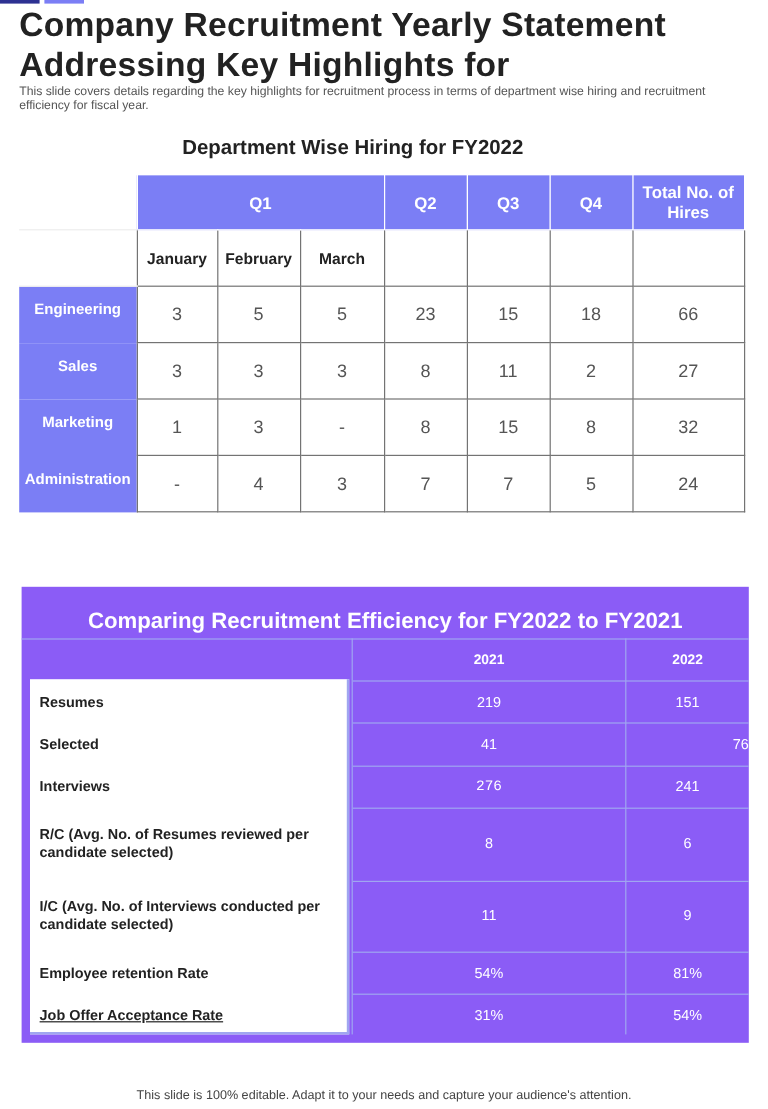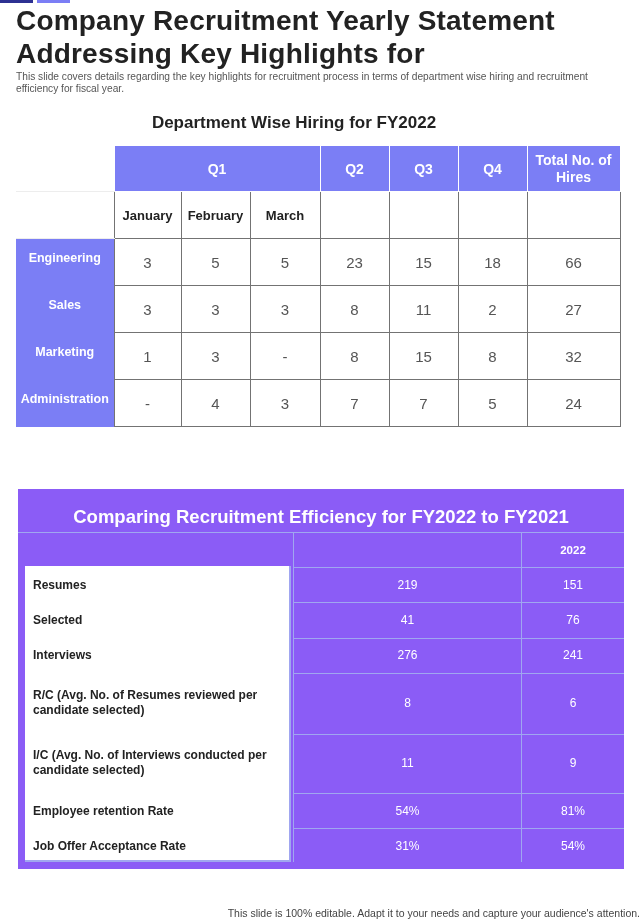--- a/index.html
+++ b/index.html
@@ -21,21 +21,21 @@
   table.hire .val { font-size: 15px; color: #555; background: #fff; height: 46px; }
 
   .eff { position: absolute; left: 18px; top: 489px; width: 606px; height: 380px; background: #8b5cf6; }
   .eff-title { position: absolute; left: 0; top: 17px; width: 606px; text-align: center; color: #fff; font-weight: bold; font-size: 18.5px; }
   .eff .white-box { position: absolute; left: 7px; top: 77px; width: 264px; height: 294px; background: #fff; border-right: 2px solid #a0a6f0; border-bottom: 2px solid #a0a6f0; }
   .eff .lbl { position: absolute; left: 15px; font-size: 12px; font-weight: bold; color: #222; line-height: 15px; }
   .eff .vline { position: absolute; width: 1px; background: #a0a6f0; }
   .eff .rline { position: absolute; height: 1px; background: #a0a6f0; }
   .eff .yr { position: absolute; color: #fff; font-weight: bold; font-size: 11.5px; text-align: center; }
   .eff .cell { position: absolute; color: #fff; font-size: 12px; text-align: center; }
-  .footer { position: absolute; left: 0; top: 907px; width: 640px; text-align: right; font-size: 10.5px; color: #444; }
+  .footer { position: absolute; left: 0; top: 907px; width: 640px; text-align: center; font-size: 10.5px; color: #444; }
 </style>
 </head>
 <body>
 
 <div class="corner-a"></div>
 <div class="corner-b"></div>
 
 <div class="title">
   <div>Company Recruitment Yearly Statement</div>
   <div>Addressing Key Highlights for</div>
@@ -119,43 +119,44 @@
 
 <div class="eff">
   <div class="eff-title">Comparing Recruitment Efficiency  for FY2022 to FY2021</div>
   <div class="rline" style="left:0;top:43px;width:606px;"></div>
 
   <div class="white-box"></div>
 
   <div class="vline" style="left:275px;top:43px;height:330px;"></div>
   <div class="vline" style="left:503px;top:43px;height:330px;"></div>
 
+  <div class="yr" style="left:276px;top:55px;width:227px;">2021</div>
   <div class="yr" style="left:504px;top:55px;width:102px;">2022</div>
 
   <div class="rline" style="left:276px;top:78px;width:330px;"></div>
   <div class="rline" style="left:276px;top:113px;width:330px;"></div>
   <div class="rline" style="left:276px;top:149px;width:330px;"></div>
   <div class="rline" style="left:276px;top:184px;width:330px;"></div>
   <div class="rline" style="left:276px;top:245px;width:330px;"></div>
   <div class="rline" style="left:276px;top:304px;width:330px;"></div>
   <div class="rline" style="left:276px;top:339px;width:330px;"></div>
 
   <div class="lbl" style="top:89px;">Resumes</div>
   <div class="lbl" style="top:124px;">Selected</div>
   <div class="lbl" style="top:159px;">Interviews</div>
   <div class="lbl" style="top:199px;width:240px;">R/C (Avg. No. of Resumes  reviewed per candidate selected)</div>
   <div class="lbl" style="top:259px;width:240px;">I/C (Avg. No. of Interviews conducted per candidate selected)</div>
   <div class="lbl" style="top:315px;">Employee retention Rate</div>
-  <div class="lbl" style="top:350px;">Job Offer Acceptance Rate</div>
+  <div class="lbl" style="top:350px;text-decoration:underline;">Job Offer Acceptance Rate</div>
 
   <div class="cell" style="left:276px;width:227px;top:89px;">219</div>
   <div class="cell" style="left:504px;width:102px;top:89px;">151</div>
   <div class="cell" style="left:276px;width:227px;top:124px;">41</div>
-  <div class="cell" style="left:504px;width:102px;top:124px;">76</div>
-  <div class="cell" style="left:276px;width:227px;top:159px;">276</div>
+  <div class="cell" style="left:504px;width:102px;top:124px;text-align:right;">76</div>
+  <div class="cell" style="left:276px;width:227px;top:159px;font-family:Liberation Mono, monospace;">276</div>
   <div class="cell" style="left:504px;width:102px;top:159px;">241</div>
   <div class="cell" style="left:276px;width:227px;top:207px;">8</div>
   <div class="cell" style="left:504px;width:102px;top:207px;">6</div>
   <div class="cell" style="left:276px;width:227px;top:267px;">11</div>
   <div class="cell" style="left:504px;width:102px;top:267px;">9</div>
   <div class="cell" style="left:276px;width:227px;top:315px;">54%</div>
   <div class="cell" style="left:504px;width:102px;top:315px;">81%</div>
   <div class="cell" style="left:276px;width:227px;top:350px;">31%</div>
   <div class="cell" style="left:504px;width:102px;top:350px;">54%</div>
 </div>

